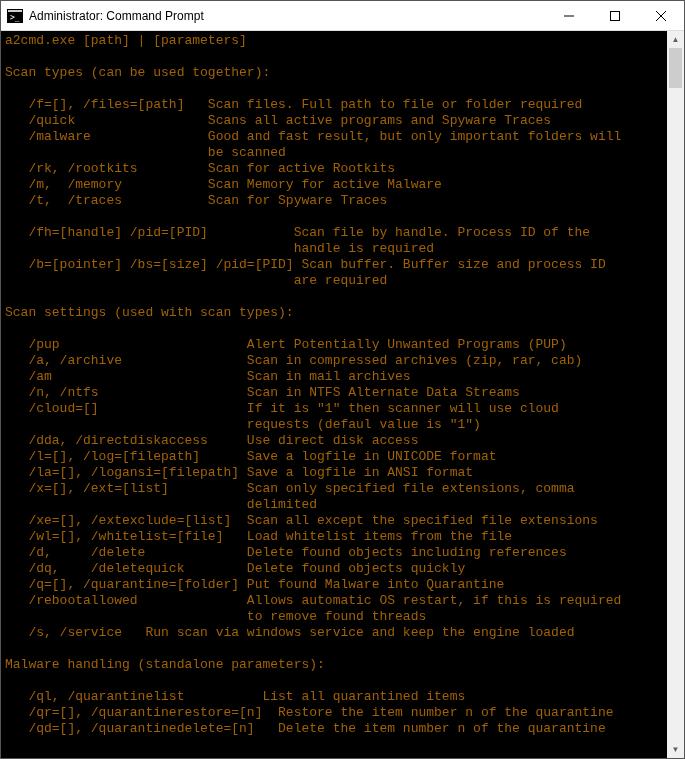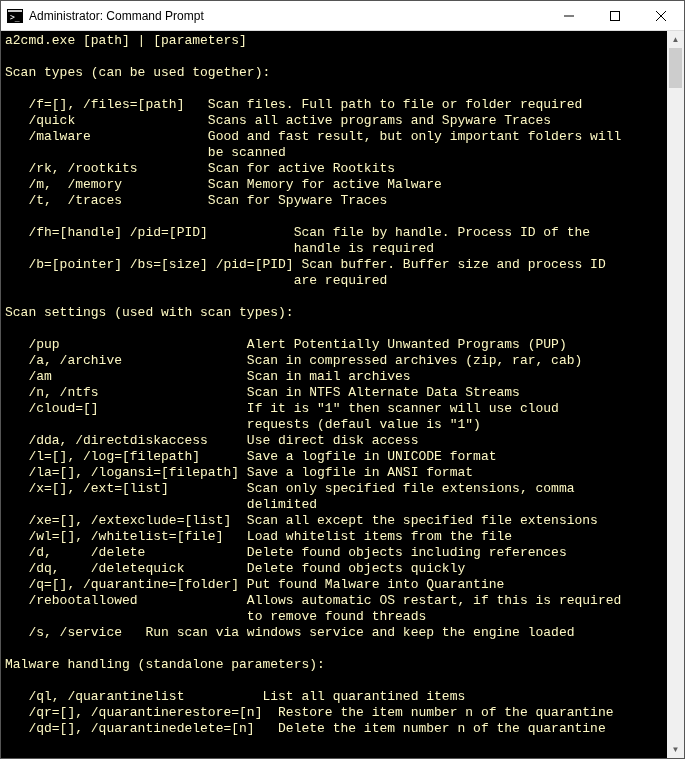--- a/index.html
+++ b/index.html
@@ -47,21 +47,21 @@
       cursor: pointer;
     }
     .win-btn svg { stroke: #000; fill: none; }
     .terminal-area {
       display: flex;
       height: calc(100% - 30px);
     }
     .terminal {
       flex: 1;
       background: #000;
-      color: #fef9c3;
+      color: #a16207;
       font-family: Consolas, "Courier New", monospace;
       font-size: 13px;
       line-height: 16px;
       padding: 2px 4px;
       white-space: pre;
       overflow: hidden;
     }
     .scrollbar {
       width: 17px;
       background: #f0f0f0;

